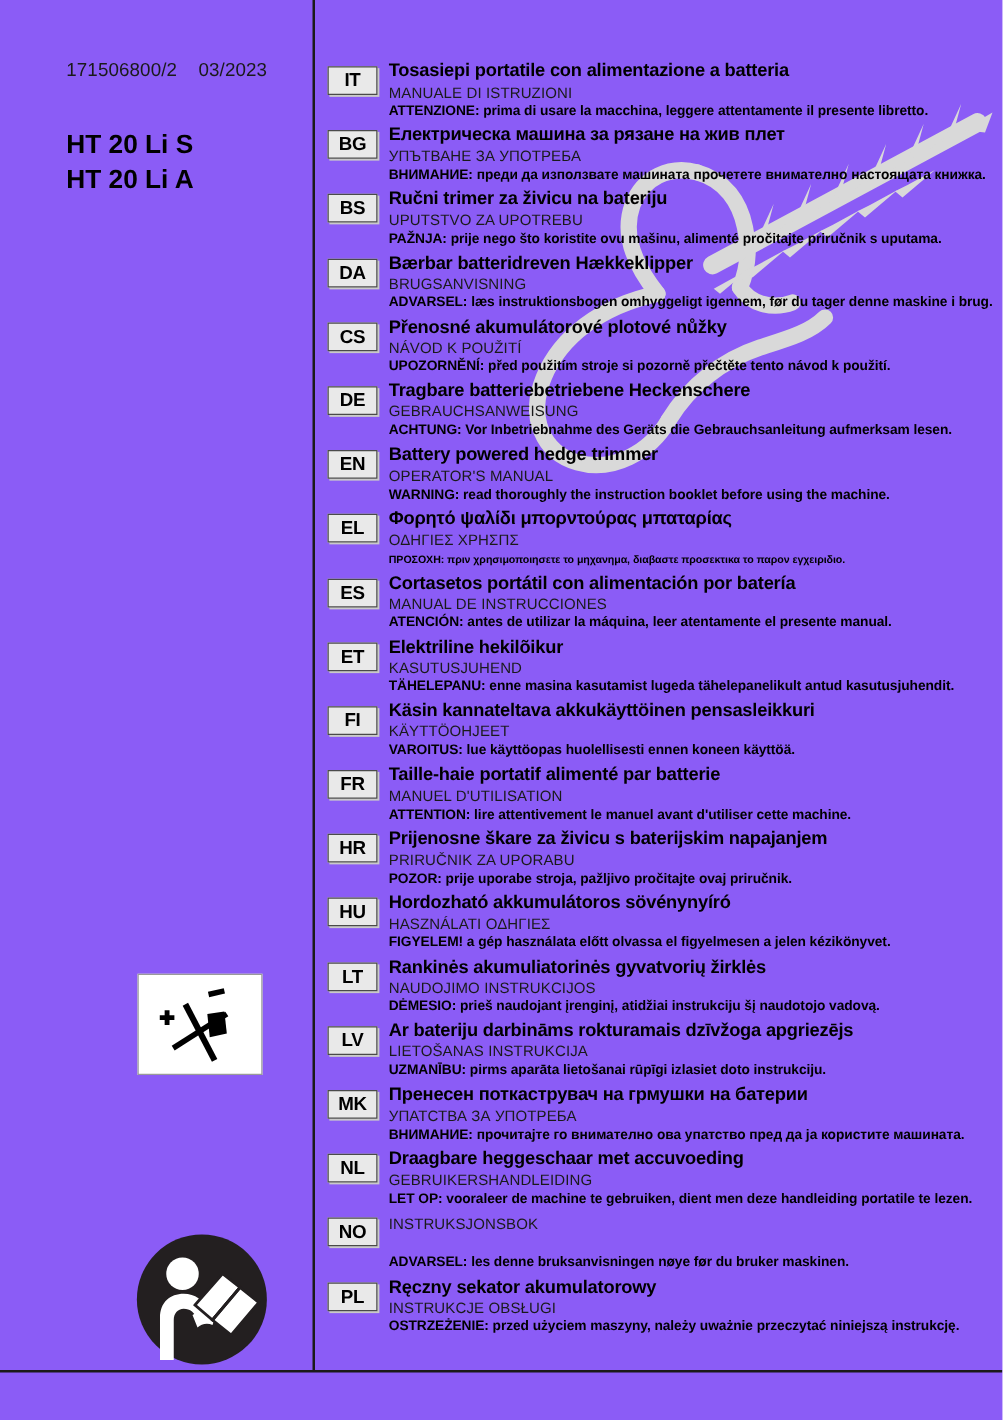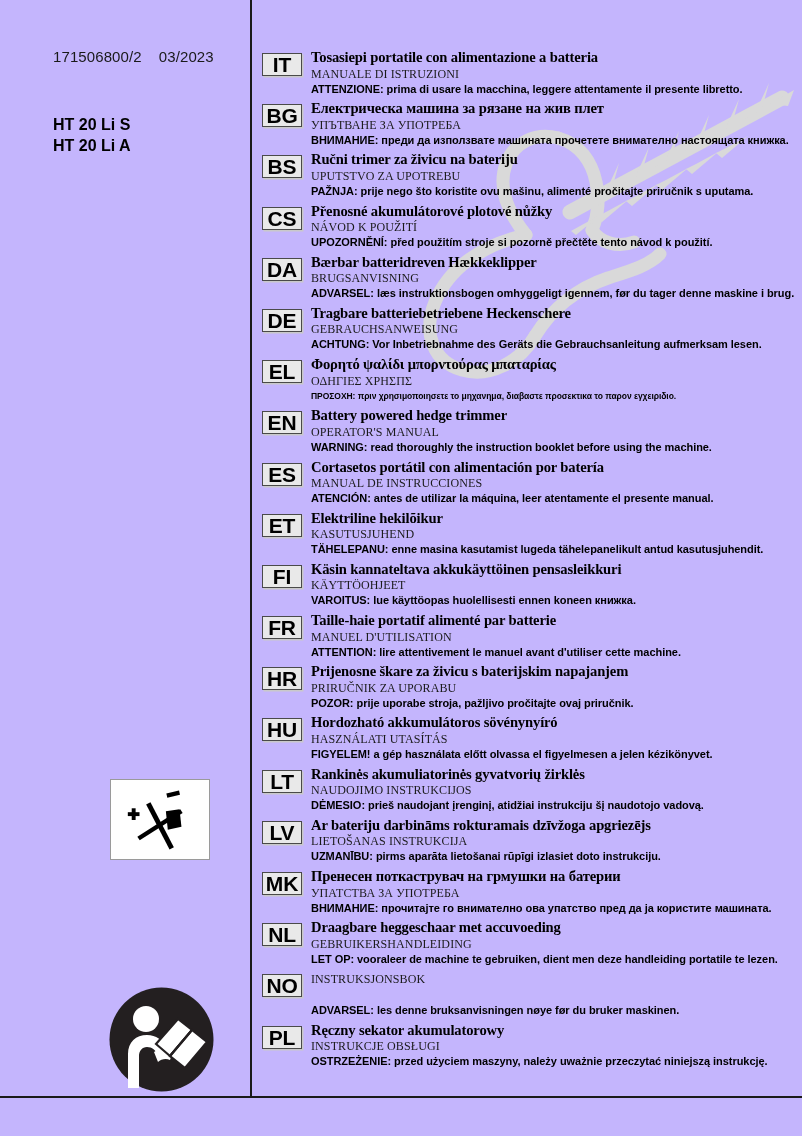--- a/index.html
+++ b/index.html
@@ -10,21 +10,21 @@
   }
   body {
     font-family: "Liberation Sans", sans-serif;
     -webkit-font-smoothing: antialiased;
   }
   #page {
     position: relative;
     width: 802px;
     height: 1136px;
     overflow: hidden;
-    background: #c4b5fd;
+    background: #8b5cf6;
   }
 
   
   #watermark {
     position: absolute;
     left: 330px;
     top: 40px;
     width: 470px;
     height: 360px;
     z-index: 0;
@@ -67,25 +67,24 @@
     top: 48px;
     font-size: 15px;
     color: #1a1a1a;
     letter-spacing: 0.1px;
     white-space: pre;
   }
   #model-list {
     position: absolute;
     left: 53px;
     top: 102px;
-    font-size: 16px;
+    font-size: 21px;
     font-weight: bold;
     color: #000;
     line-height: 1.33;
-    margin-top: 12px;
   }
   .model-line { white-space: pre; }
 
   
   #tool-symbol {
     position: absolute;
     left: 110px;
     top: 779px;
     width: 100px;
     height: 81px;
@@ -120,33 +119,32 @@
   .lang-badge {
     position: absolute;
     left: 0;
     top: 3px;
     width: 40px;
     height: 23px;
     background: #e9e9e9;
     border: 1.2px solid #4a4a4a;
     box-shadow: 1.5px 1.5px 0 0 #c9c9c9;
     box-sizing: border-box;
-    font-size: 21px;
+    font-size: 15px;
     font-weight: bold;
     color: #000;
     line-height: 21px;
     text-align: center;
     letter-spacing: -0.2px;
   }
   .lang-text {
     position: absolute;
     left: 49px;
     top: 0;
     right: 0;
-    font-family: Liberation Serif, serif;
   }
   .lang-title {
     font-size: 14.6px;
     font-weight: bold;
     color: #000;
     line-height: 15.5px;
     letter-spacing: -0.15px;
     white-space: nowrap;
   }
   .lang-subtitle {
@@ -279,60 +277,60 @@
         <div class="lang-warning">ВНИМАНИЕ: преди да използвате машината прочетете внимателно настоящата книжка.</div>
       </div>
       <div class="lang-row" data-lang="BS">
         <div class="lang-badge">BS</div>
         <div class="lang-text">
           <div class="lang-title">Ručni trimer za živicu na bateriju</div>
           <div class="lang-subtitle">UPUTSTVO ZA UPOTREBU</div>
         </div>
         <div class="lang-warning">PAŽNJA: prije nego što koristite ovu mašinu, alimenté pročitajte priručnik s uputama.</div>
       </div>
+      <div class="lang-row" data-lang="DA">
+        <div class="lang-badge">DA</div>
+        <div class="lang-text">
+          <div class="lang-title">Bærbar batteridreven Hækkeklipper</div>
+          <div class="lang-subtitle">BRUGSANVISNING</div>
+        </div>
+        <div class="lang-warning">ADVARSEL: læs instruktionsbogen omhyggeligt igennem, før du tager denne maskine i brug.</div>
+      </div>
       <div class="lang-row" data-lang="CS">
         <div class="lang-badge">CS</div>
         <div class="lang-text">
           <div class="lang-title">Přenosné akumulátorové plotové nůžky</div>
           <div class="lang-subtitle">NÁVOD K POUŽITÍ</div>
         </div>
         <div class="lang-warning">UPOZORNĚNÍ: před použitím stroje si pozorně přečtěte tento návod k použití.</div>
       </div>
-      <div class="lang-row" data-lang="DA">
-        <div class="lang-badge">DA</div>
-        <div class="lang-text">
-          <div class="lang-title">Bærbar batteridreven Hækkeklipper</div>
-          <div class="lang-subtitle">BRUGSANVISNING</div>
-        </div>
-        <div class="lang-warning">ADVARSEL: læs instruktionsbogen omhyggeligt igennem, før du tager denne maskine i brug.</div>
-      </div>
       <div class="lang-row" data-lang="DE">
         <div class="lang-badge">DE</div>
         <div class="lang-text">
           <div class="lang-title">Tragbare batteriebetriebene Heckenschere</div>
           <div class="lang-subtitle">GEBRAUCHSANWEISUNG</div>
         </div>
         <div class="lang-warning">ACHTUNG: Vor Inbetriebnahme des Geräts die Gebrauchsanleitung aufmerksam lesen.</div>
       </div>
+      <div class="lang-row" data-lang="EN">
+        <div class="lang-badge">EN</div>
+        <div class="lang-text">
+          <div class="lang-title">Battery powered hedge trimmer</div>
+          <div class="lang-subtitle">OPERATOR'S MANUAL</div>
+        </div>
+        <div class="lang-warning">WARNING: read thoroughly the instruction booklet before using the machine.</div>
+      </div>
       <div class="lang-row" data-lang="EL">
         <div class="lang-badge">EL</div>
         <div class="lang-text">
           <div class="lang-title">Φορητό ψαλίδι μπορντούρας μπαταρίας</div>
           <div class="lang-subtitle">ΟΔΗΓΙΕΣ ΧΡΗΣΠΣ</div>
         </div>
         <div class="lang-warning">ΠΡΟΣΟΧΗ: πριν χρησιμοποιησετε το μηχανημα, διαβαστε προσεκτικα το παρον εγχειριδιο.</div>
       </div>
-      <div class="lang-row" data-lang="EN">
-        <div class="lang-badge">EN</div>
-        <div class="lang-text">
-          <div class="lang-title">Battery powered hedge trimmer</div>
-          <div class="lang-subtitle">OPERATOR'S MANUAL</div>
-        </div>
-        <div class="lang-warning">WARNING: read thoroughly the instruction booklet before using the machine.</div>
-      </div>
       <div class="lang-row" data-lang="ES">
         <div class="lang-badge">ES</div>
         <div class="lang-text">
           <div class="lang-title">Cortasetos portátil con alimentación por batería</div>
           <div class="lang-subtitle">MANUAL DE INSTRUCCIONES</div>
         </div>
         <div class="lang-warning">ATENCIÓN: antes de utilizar la máquina, leer atentamente el presente manual.</div>
       </div>
       <div class="lang-row" data-lang="ET">
         <div class="lang-badge">ET</div>
@@ -341,21 +339,21 @@
           <div class="lang-subtitle">KASUTUSJUHEND</div>
         </div>
         <div class="lang-warning">TÄHELEPANU: enne masina kasutamist lugeda tähelepanelikult antud kasutusjuhendit.</div>
       </div>
       <div class="lang-row" data-lang="FI">
         <div class="lang-badge">FI</div>
         <div class="lang-text">
           <div class="lang-title">Käsin kannateltava akkukäyttöinen pensasleikkuri</div>
           <div class="lang-subtitle">KÄYTTÖOHJEET</div>
         </div>
-        <div class="lang-warning">VAROITUS: lue käyttöopas huolellisesti ennen koneen книжка.</div>
+        <div class="lang-warning">VAROITUS: lue käyttöopas huolellisesti ennen koneen käyttöä.</div>
       </div>
       <div class="lang-row" data-lang="FR">
         <div class="lang-badge">FR</div>
         <div class="lang-text">
           <div class="lang-title">Taille-haie portatif alimenté par batterie</div>
           <div class="lang-subtitle">MANUEL D'UTILISATION</div>
         </div>
         <div class="lang-warning">ATTENTION: lire attentivement le manuel avant d'utiliser cette machine.</div>
       </div>
       <div class="lang-row" data-lang="HR">
@@ -363,21 +361,21 @@
         <div class="lang-text">
           <div class="lang-title">Prijenosne škare za živicu s baterijskim napajanjem</div>
           <div class="lang-subtitle">PRIRUČNIK ZA UPORABU</div>
         </div>
         <div class="lang-warning">POZOR: prije uporabe stroja, pažljivo pročitajte ovaj priručnik.</div>
       </div>
       <div class="lang-row" data-lang="HU">
         <div class="lang-badge">HU</div>
         <div class="lang-text">
           <div class="lang-title">Hordozható akkumulátoros sövénynyíró</div>
-          <div class="lang-subtitle">HASZNÁLATI UTASÍTÁS</div>
+          <div class="lang-subtitle">HASZNÁLATI ΟΔΗΓΙΕΣ</div>
         </div>
         <div class="lang-warning">FIGYELEM! a gép használata előtt olvassa el figyelmesen a jelen kézikönyvet.</div>
       </div>
       <div class="lang-row" data-lang="LT">
         <div class="lang-badge">LT</div>
         <div class="lang-text">
           <div class="lang-title">Rankinės akumuliatorinės gyvatvorių žirklės</div>
           <div class="lang-subtitle">NAUDOJIMO INSTRUKCIJOS</div>
         </div>
         <div class="lang-warning">DĖMESIO: prieš naudojant įrenginį, atidžiai instrukciju šį naudotojo vadovą.</div>

